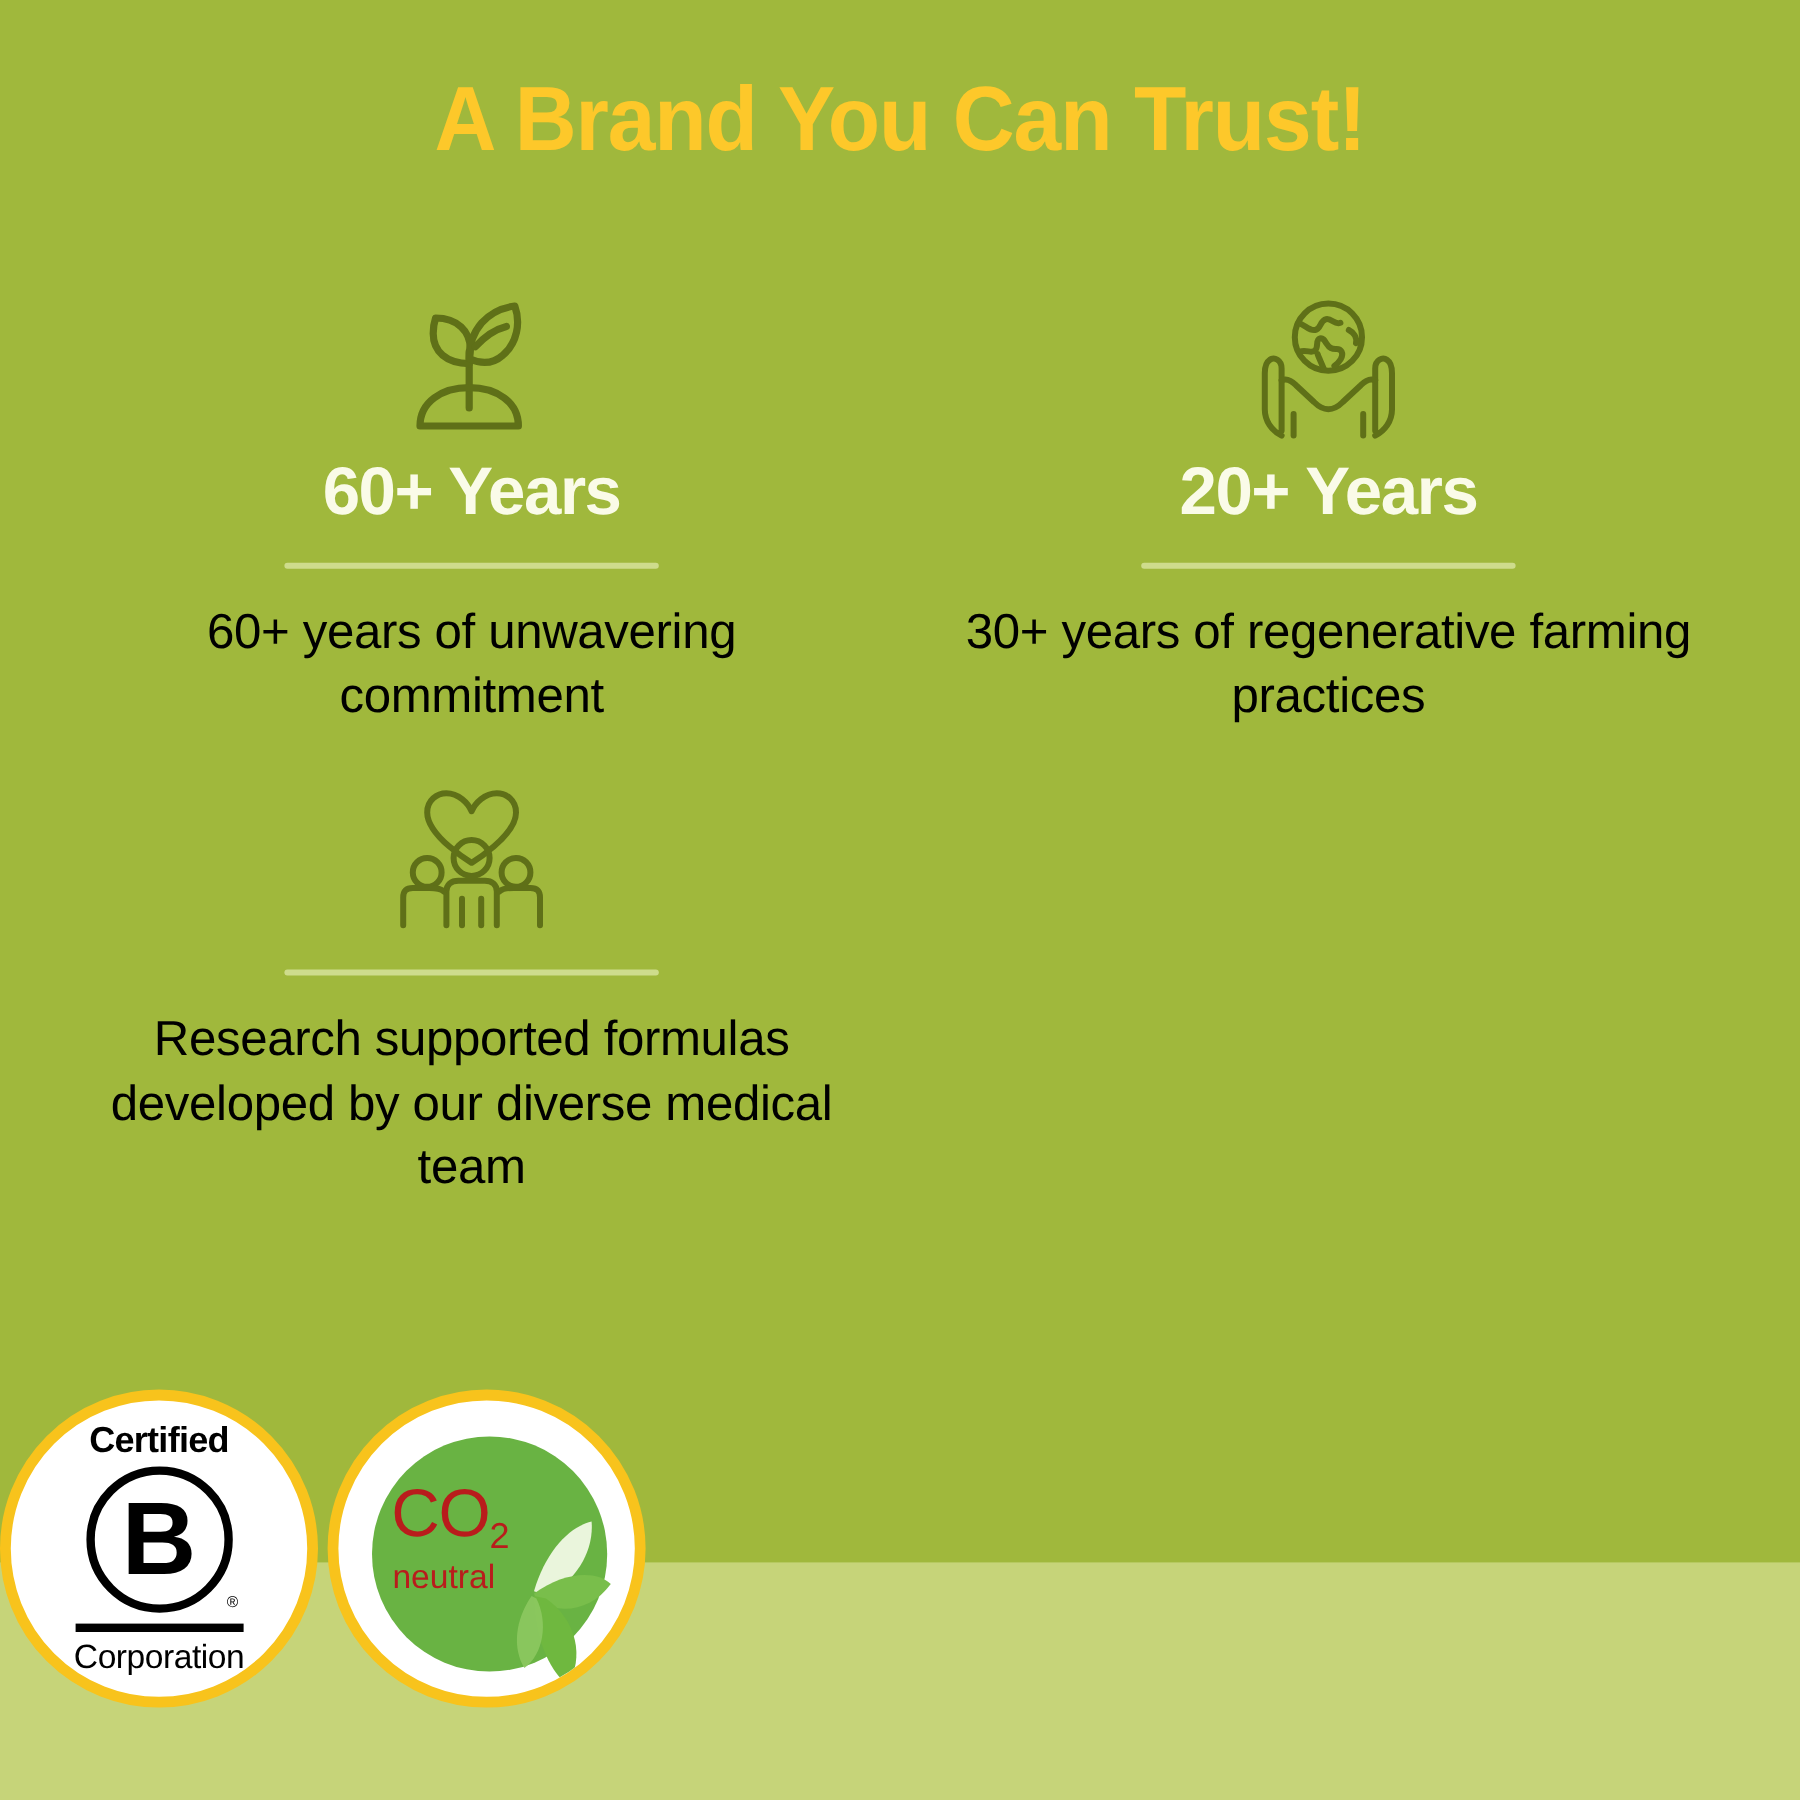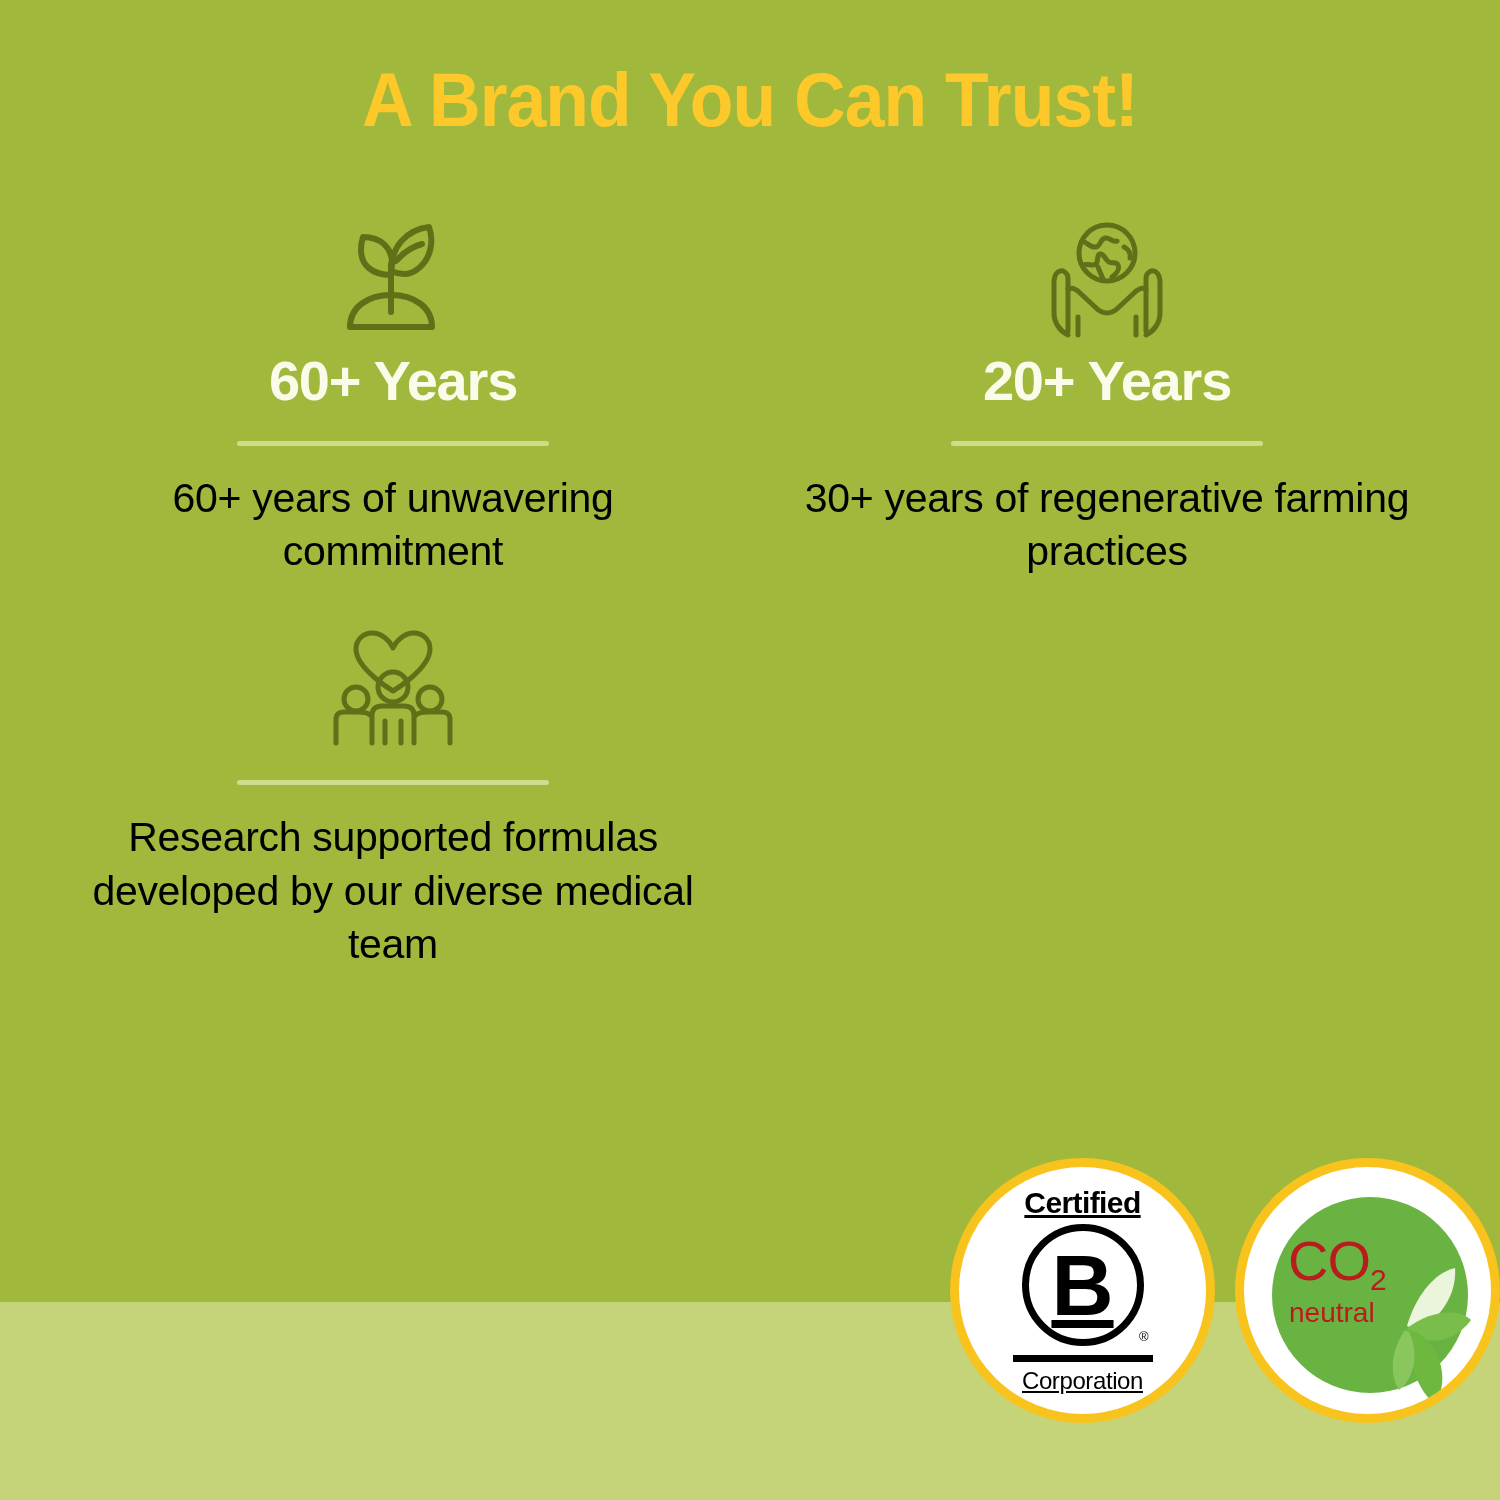--- a/index.html
+++ b/index.html
@@ -33,21 +33,21 @@
     font-weight:bold;
     letter-spacing:-1px;
     color:#FDC82A;
     font-family:"Liberation Sans", sans-serif;
     transform:scaleX(0.94);
   }
 
   
   #grid {
     position:absolute;
-    top:216px; left:60px; right:60px;
+    top:244px; left:60px; right:60px;
     display:grid;
     grid-template-columns:1fr 1fr;
     grid-template-rows:auto auto;
     row-gap:58px;
     column-gap:20px;
     gap:48px;
   }
 
   .feature { text-align:center; padding:0 16px; }
 
@@ -83,24 +83,23 @@
     letter-spacing:-0.3px;
     max-width:620px;
     margin:0 auto;
   }
 
   
   #badges {
     position:absolute;
     top:1158px; left:0; right:0;
     display:flex;
-    justify-content:flex-end;
+    justify-content:flex-start;
     align-items:flex-start;
-    gap:20px;
-    text-decoration:underline;
+    gap:8px;
   }
 
   .badge {
     width:265px; height:265px;
     border-radius:50%;
     background:#FFFFFF;
     border:9px solid #F8C31C;
     display:flex;
     align-items:center;
     justify-content:center;
@@ -141,21 +140,21 @@
     right:-12px; bottom:-4px;
     font-size:13px;
     font-weight:normal;
   }
   .bcorp-rule {
     width:140px; height:7px;
     background:#000;
     margin-top:9px;
   }
   .bcorp-corporation {
-    font-size:24px;
+    font-size:28px;
     letter-spacing:-0.4px;
     line-height:1;
     margin-top:7px;
   }
 
   
   .co2-inner {
     position:relative;
     width:100%; height:100%;
     display:flex; align-items:center; justify-content:center;

